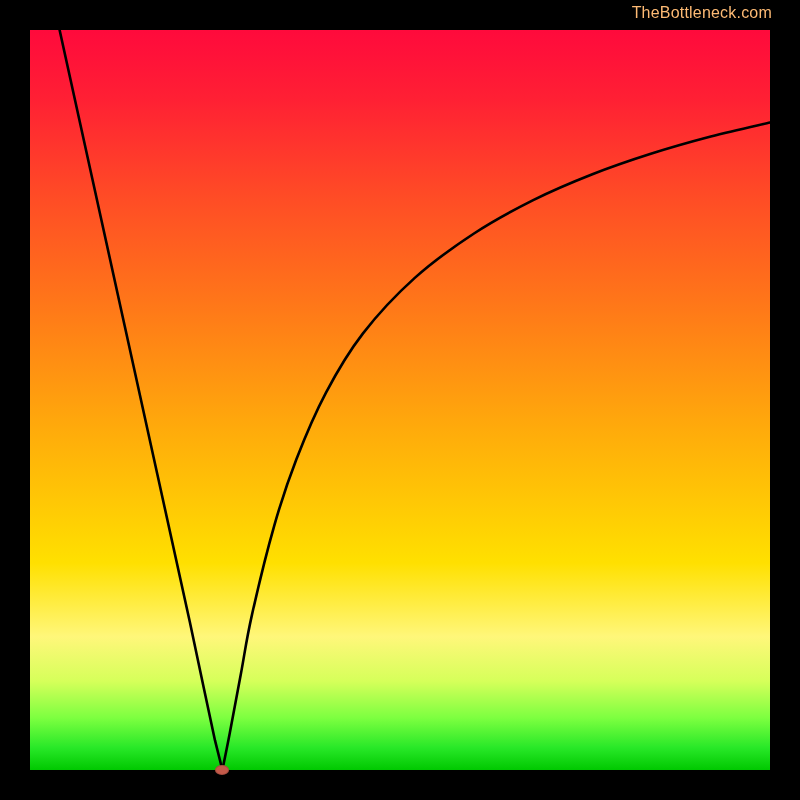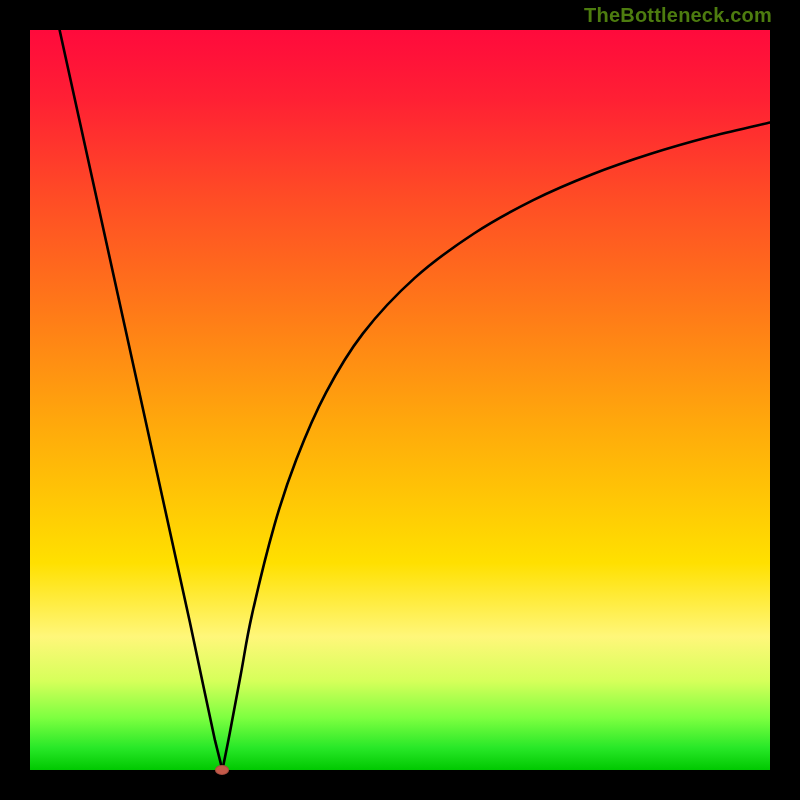--- a/index.html
+++ b/index.html
@@ -36,23 +36,23 @@
       #d6ff5a 88%,
       #7cff40 93%,
       #28e828 97%,
       #00c800 100%
     );
   }
   .watermark {
     position: absolute;
     top: 4px;
     right: 28px;
-    color: #4d7c0f;
-    font-size: 20px;
-    font-weight: 700;
+    color: #fdba74;
+    font-size: 16px;
+    font-weight: 400;
     letter-spacing: 0.2px;
     user-select: none;
   }
   svg.curve {
     position: absolute;
     left: 0;
     top: 0;
     width: 740px;
     height: 740px;
     overflow: visible;

